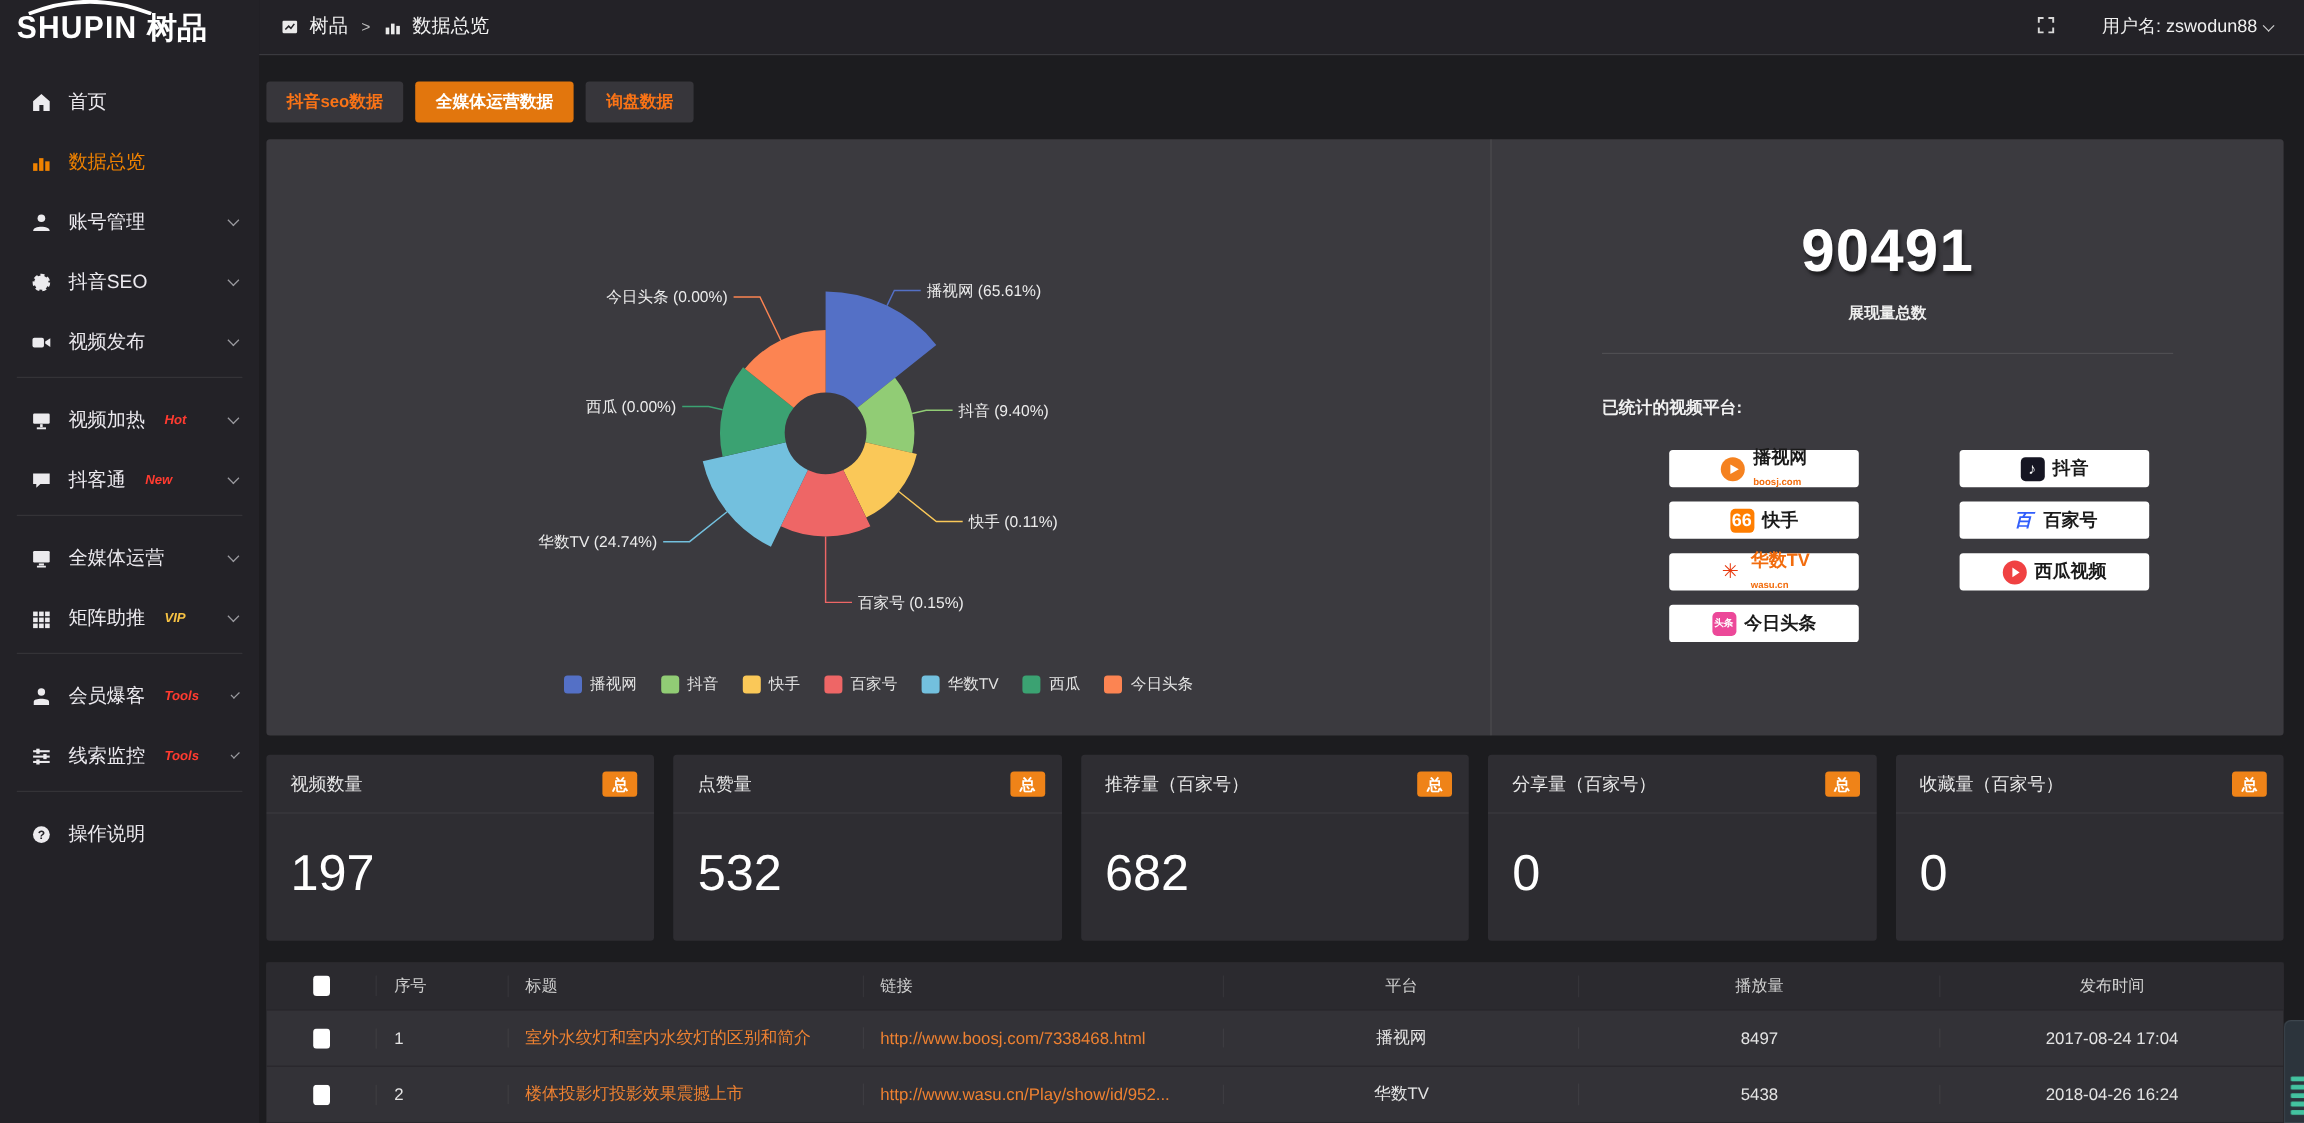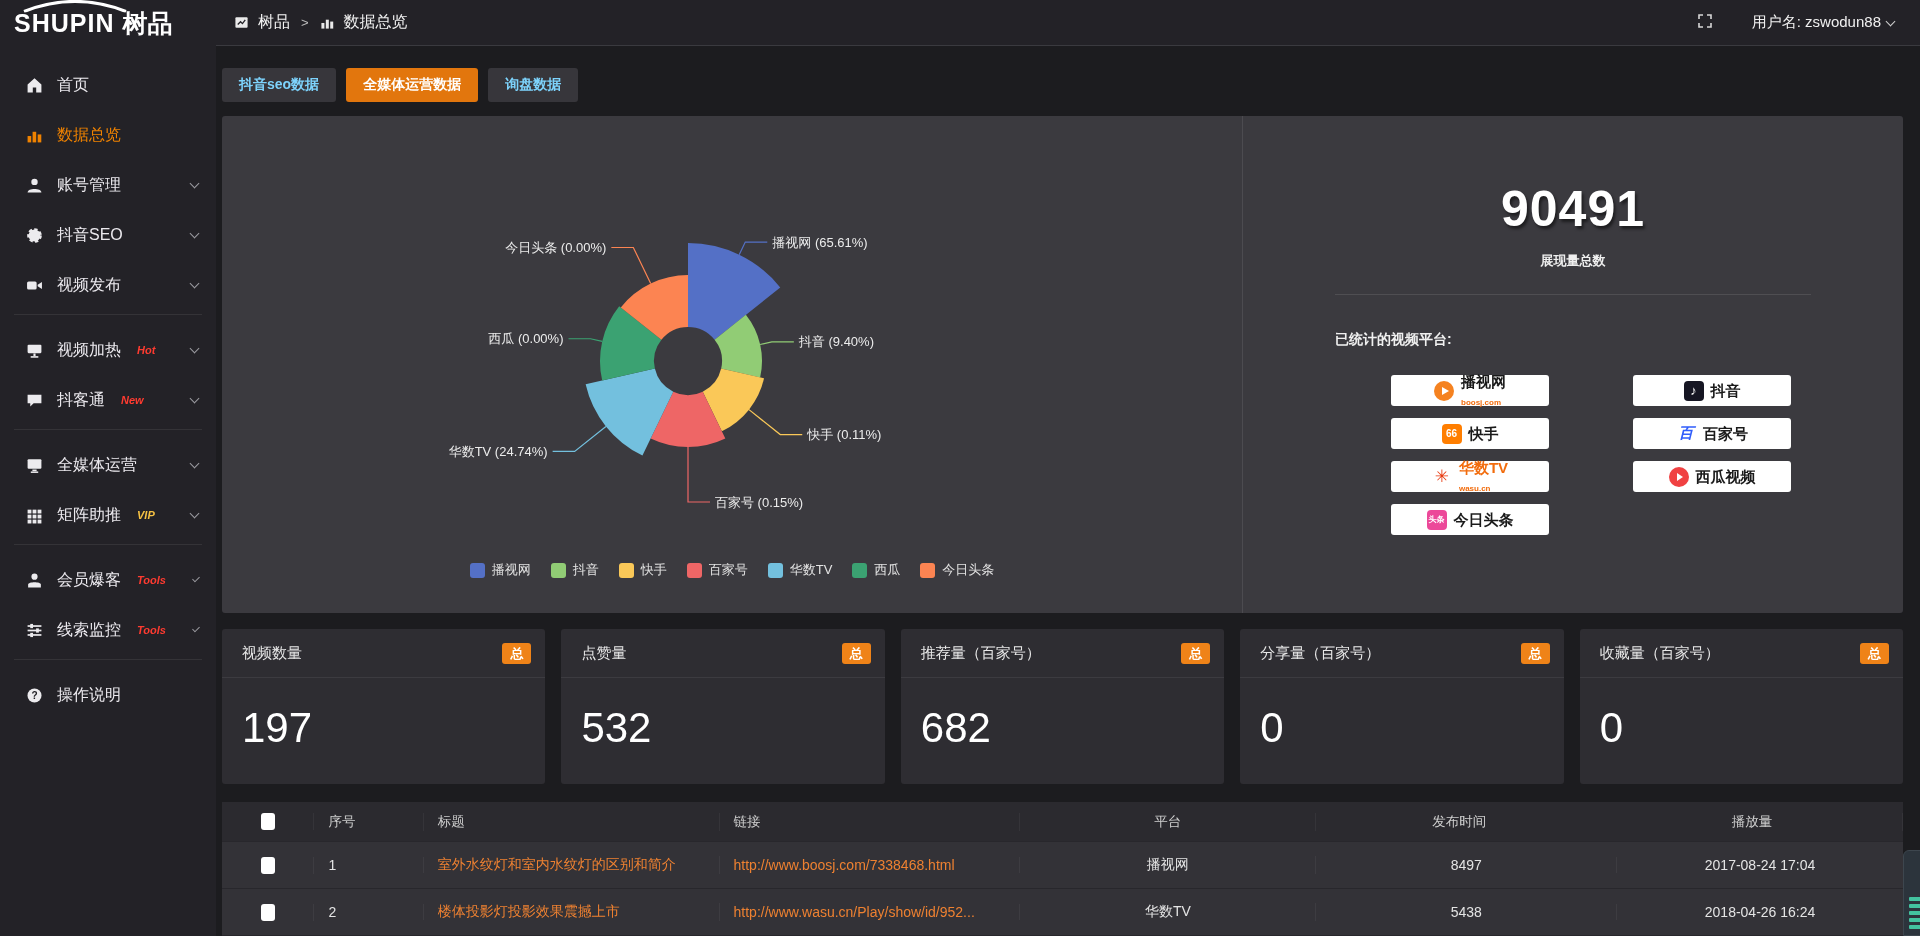--- a/index.html
+++ b/index.html
@@ -40,21 +40,21 @@
   .cicon svg { width:15px; height:15px; display:block; }
   .top-right { margin-left:auto; display:flex; gap:39px; }
   .fsicon svg { width:16px; height:16px; display:block; }
   .user { font-size:15px; color:#f0f0f0; display:flex; align-items:center; gap:6px; cursor:pointer; }
   .user .chev { border-color:#cfcfcf; margin-top:-2px; }
 
   .content { flex:1; padding:22px 17px 0 6px; }
 
   
   .tabs { display:flex; gap:10px; margin-bottom:14px; }
-  .tab-btn { background:#37363b; color:#7dd3fc; font-size:14px; padding:8px 17px;
+  .tab-btn { background:#37363b; color:#f97316; font-size:14px; padding:8px 17px;
     border:none; border-radius:3px; cursor:pointer; font-weight:700;
     font-family:inherit; }
   .tab-btn.active { background:#e2760d; color:#fff; }
 
   
   .chart-panel { background:#3b3a3f; border-radius:3px; height:497px; display:flex; }
   .chart-left { width:1020px; flex:none; position:relative; }
   .chart-left svg.rose { position:absolute; left:0; top:0; }
   .legend { position:absolute; left:0; right:0; bottom:34px; display:flex;
     justify-content:center; gap:20px; }
@@ -67,21 +67,21 @@
   .big-label { text-align:center; font-size:13px; font-weight:700; color:#efefef; margin-top:14px; }
   .sum-divider { width:72%; height:1px; background:rgba(255,255,255,0.10); margin:24px auto 0 auto; }
   .platforms-label { font-size:14px; font-weight:700; color:#f0f0f0; margin:36px 0 0 92px; }
   .plat-grid { display:flex; gap:84px; margin:26px 0 0 148px; }
   .plat-col { display:flex; flex-direction:column; gap:12px; }
   .badge { width:158px; height:31px; background:#fff; border-radius:3px; display:flex;
     align-items:center; justify-content:center; gap:7px; color:#111; }
   .badge .bname { font-size:15px; font-weight:700; color:#1a1a1a; line-height:1; }
   .badge .bsub { font-size:8px; font-weight:700; color:#f26c0d; line-height:1; margin-top:2px; }
   .bic { width:20px; height:20px; border-radius:4px; display:flex; align-items:center;
-    justify-content:center; flex:none; font-size:10px; font-weight:700; color:#fff; }
+    justify-content:center; flex:none; font-size:15px; font-weight:700; color:#fff; }
   .bic-boosj { background:#f58220; border-radius:50%; }
   .bic-ks { background:#ff7e00; }
   .bic-wasu { background:#fff; color:#e8380d; font-size:17px; }
   .bic-tt { background:#ec4899; font-size:8px; }
   .bic-dy { background:#161623; font-size:13px; }
   .bic-bjh { background:#fff; color:#315efb; font-size:15px; font-style:italic; }
   .bic-xg { background:#f04142; border-radius:50%; font-size:10px; }
   .play-tri { width:0; height:0; border-left:7px solid #fff; border-top:4.5px solid transparent;
     border-bottom:4.5px solid transparent; margin-left:2px; }
 
@@ -489,22 +489,22 @@
 
       <div class="table">
         <div class="trow thead">
           <div class="tcell c0">
               <span class="cbx"></span>
             </div>
           <div class="tcell c1">序号</div>
           <div class="tcell c2">标题</div>
           <div class="tcell c3">链接</div>
           <div class="tcell c4">平台</div>
+          <div class="tcell c5">播放量</div>
           <div class="tcell c6">发布时间</div>
-          <div class="tcell c5">播放量</div>
         </div>
         <div class="trow">
           <div class="tcell c0">
               <span class="cbx"></span>
             </div>
           <div class="tcell c1">1</div>
           <div class="tcell c2 olink">室外水纹灯和室内水纹灯的区别和简介</div>
           <div class="tcell c3 olink">http://www.boosj.com/7338468.html</div>
           <div class="tcell c4">播视网</div>
           <div class="tcell c5">8497</div>

